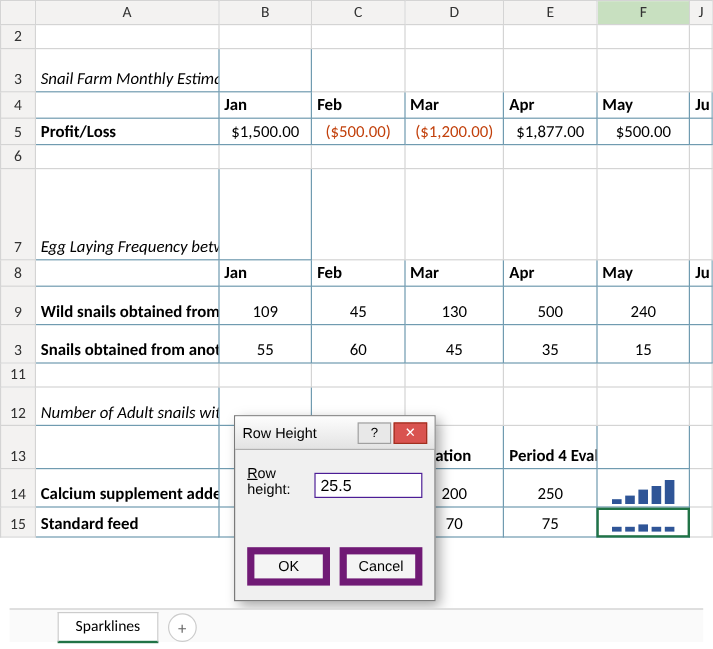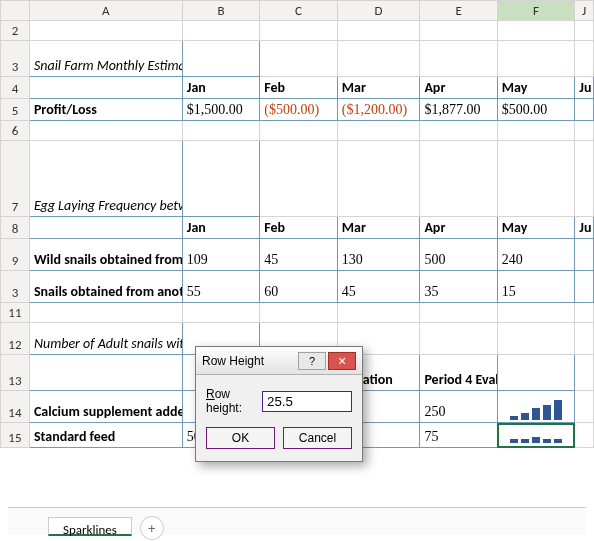--- a/index.html
+++ b/index.html
@@ -39,31 +39,31 @@
   .col-A { width: 148px; }
   .col-B { width: 75px; }
   .col-C { width: 75px; }
   .col-D { width: 80px; }
   .col-E { width: 75px; }
   .col-F { width: 75px; }
   .col-G { width: 18px; }
   .selected-col { background:#c8e0c0 !important; }
   .italic { font-style: italic; }
   .bold { font-weight: bold; }
-  .right { text-align: left; font-family: Liberation Serif, serif; }
+  .right { text-align: center; }
   .wrap { white-space: normal; line-height:1.15; vertical-align:top; }
   .neg { color:#c2410c; }
   .bord { border:1px solid #709bb0 !important; }
   .sel-cell { outline:2px solid #217346; outline-offset:-2px; }
   .shrow td { height:10px; padding:0 4px; }
 
   
   .tabbar {
     position:absolute; bottom:6px; left:8px; right:8px; height:28px;
-    display:flex; gap:0;
+    display:flex; align-items:flex-end; gap:0;
     border-top:1px solid #ccc; padding-top:8px;
     background:#fafafa;
   }
   .tab {
     padding:4px 14px; font-size:13px; background:#fff;
     border:1px solid #ccc; border-bottom:2px solid #217346;
     position:relative; top:1px;
   }
   .tab-add { width:24px;height:24px;border:1px solid #ccc;border-radius:50%;display:flex;align-items:center;justify-content:center;margin-left:8px;font-size:14px;color:#666;background:#fff;}
   .tabspace { width:40px; }
@@ -80,28 +80,28 @@
     display:flex; align-items:center; padding:0 6px;
     border-bottom:1px solid #b0b0b0;
   }
   .dlg-title-text { flex:1; }
   .dlg-btns { display:flex; gap:2px; }
   .dlg-help, .dlg-close {
     width:28px; height:18px; font-size:11px; text-align:center;
     border:1px solid #a0a0a0; background:#e8e8e8; line-height:16px;
   }
   .dlg-close { background:#d9534f; color:#fff; border-color:#a03020;}
-  .dlg-body { padding:12px 10px 4px; display:flex; align-items:center; gap:6px;}
+  .dlg-body { padding:12px 10px 4px; display:flex; align-items:flex-end; gap:6px;}
   .dlg-body label { text-decoration:underline; text-decoration-color:transparent;}
   .dlg-body label .u { text-decoration:underline; }
   .dlg-input { width:90px; border:1px solid #4c1d95; padding:2px 4px; background:#fff;}
   .dlg-actions { display:flex; gap:8px; justify-content:center; padding:8px 10px 12px;}
   .dlg-actions button {
-    width:72px; padding:3px 0; background:#f4f4f4; border:1px solid #701a75;
-    font-family:inherit; font-size:12px;
+    width:72px; padding:3px 0; background:#f4f4f4; border:6px solid #701a75;
+    font-family:inherit; font-size:12px;margin-top:29px;
   }
 
   
   .spark { display:flex; align-items:flex-end; gap:3px; height:20px; justify-content:center;}
   .spark .bar { width:8px; background:#2f5597;}
   .spark .dash { width:8px; height:4px; background:#2f5597; margin-bottom:2px;}
   .sparkbox { border:2px solid #305496; padding:1px; }
 </style>
 </head>
 <body>

